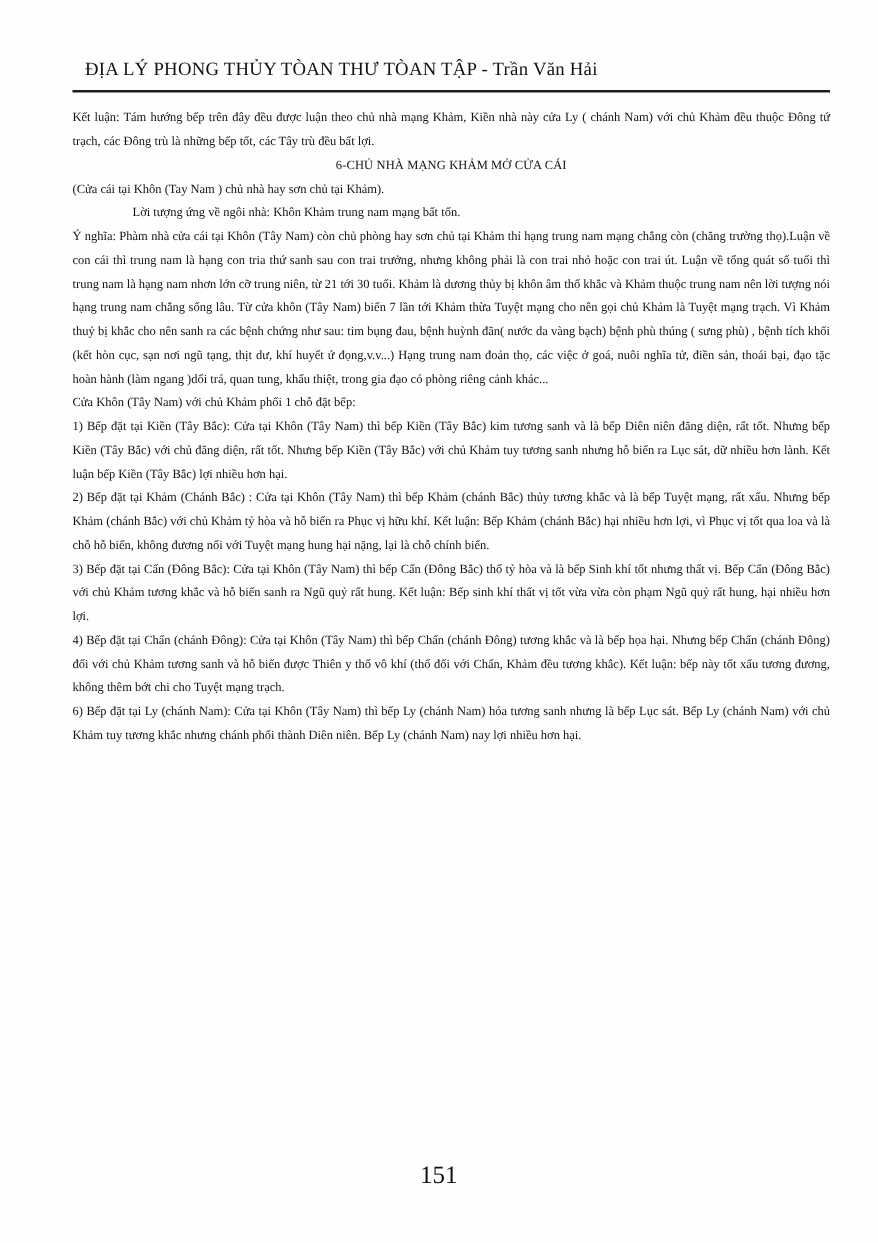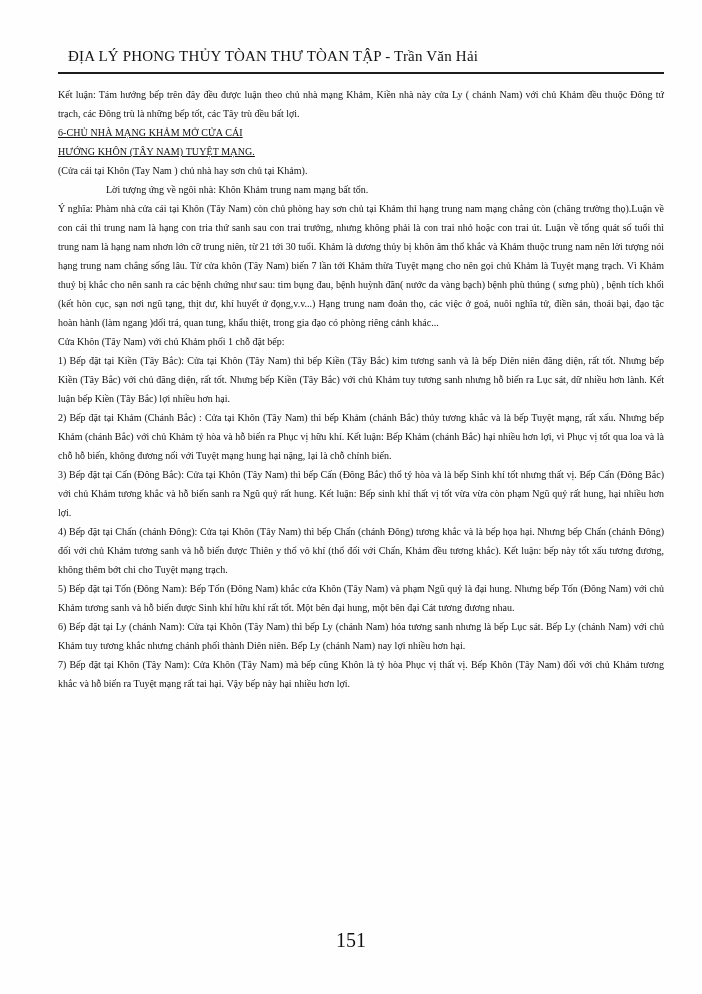--- a/index.html
+++ b/index.html
@@ -34,23 +34,22 @@
     margin-top: 11px;
     font-size: 10px;
     line-height: 19px;
     text-align: justify;
   }
   .content p {
     margin: 0;
     padding: 0;
   }
   p.heading {
-    text-align: left;
+    text-align: center;
     letter-spacing: 0.1px;
-    text-decoration: underline;
   }
   p.indented {
     text-indent: 48px;
     text-align: left;
   }
   .footer {
     position: absolute;
     left: 0;
     right: 0;
     bottom: 42px;
@@ -65,31 +64,28 @@
 
   <div class="header">
     <span>ĐỊA LÝ PHONG THỦY TÒAN THƯ  TÒAN TẬP -  Trần Văn Hải</span>
   </div>
 
   <hr class="rule">
 
   <div class="content">
     <p>Kết luận: Tám hướng bếp trên đây đều được luận theo chủ nhà mạng Khảm, Kiền nhà này cửa Ly ( chánh Nam) với chủ Khảm đều thuộc Đông tứ trạch, các Đông trù là những bếp tốt, các Tây trù đều bất lợi.</p>
     <p class="heading">6-CHỦ NHÀ MẠNG KHẢM MỞ CỬA CÁI</p>
-    <p class="heading">HƯỚNG KHÔN (TÂY NAM) TUYỆT MẠNG.</p>
     <p>(Cửa cái tại Khôn (Tay Nam ) chủ nhà hay sơn chủ tại Khảm).</p>
     <p class="indented">Lời tượng ứng về ngôi nhà: Khôn Khảm trung nam mạng bất tổn.</p>
     <p>Ý nghĩa: Phàm nhà cửa cái tại Khôn (Tây Nam) còn chủ phòng hay sơn chủ tại Khảm thỉ hạng trung nam mạng chẳng còn (chăng trường thọ).Luận về con cái thì trung nam là hạng con tria thứ sanh sau con trai trưởng, nhưng không phải là con trai nhỏ hoặc con trai út. Luận về tổng quát số tuổi thì trung nam là hạng nam nhơn lớn cỡ trung niên, từ 21 tới 30 tuổi. Khảm là dương thủy bị khôn âm thổ khắc và Khảm thuộc trung nam nên lời tượng nói hạng trung nam chẳng sống lâu. Từ cửa khôn (Tây Nam) biến 7 lần tới Khảm thừa Tuyệt mạng cho nên gọi chủ Khảm là Tuyệt mạng trạch. Vì Khảm thuỷ bị khắc cho nên sanh ra các bệnh chứng như sau: tim bụng đau, bệnh huỳnh đãn( nước da vàng bạch) bệnh phù thúng ( sưng phù) , bệnh tích khối (kết hòn cục, sạn nơi ngũ tạng, thịt dư, khí huyết ứ đọng,v.v...) Hạng trung nam đoản thọ, các việc ở goá, nuôi nghĩa tử, điền sản, thoái bại, đạo tặc hoàn hành (làm ngang )dối trá, quan tung, khẩu thiệt, trong gia đạo có phòng riêng cảnh khác...</p>
     <p>Cửa Khôn (Tây Nam) với chủ Khảm phối 1 chỗ đặt bếp:</p>
     <p>1) Bếp đặt tại Kiền (Tây Bắc): Cửa tại Khôn (Tây Nam) thì bếp Kiền (Tây Bắc) kim tương sanh và là bếp Diên niên đăng diện, rất tốt. Nhưng bếp Kiền (Tây Bắc) với chủ đăng diện, rất tốt. Nhưng bếp Kiền (Tây Bắc) với chủ Khảm tuy tương sanh nhưng hỗ biến ra Lục sát, dữ nhiều hơn lành. Kết luận bếp Kiền (Tây Bắc) lợi nhiều hơn hại.</p>
     <p>2) Bếp đặt tại Khảm (Chánh Bắc) : Cửa tại Khôn (Tây Nam) thì bếp Khảm (chánh Bắc) thủy tương khắc và là bếp Tuyệt mạng, rất xấu. Nhưng bếp Khảm (chánh Bắc) với chủ Khảm tỷ hòa và hỗ biến ra Phục vị hữu khí. Kết luận: Bếp Khảm (chánh Bắc) hại nhiều hơn lợi, vì Phục vị tốt qua loa và là chỗ hỗ biến, không đương nối với Tuyệt mạng hung hại nặng, lại là chỗ chính biến.</p>
     <p>3) Bếp đặt tại Cấn (Đông Bắc): Cửa tại Khôn (Tây Nam) thì bếp Cấn (Đông Bắc) thổ tỷ hòa và là bếp Sinh khí tốt nhưng thất vị. Bếp Cấn (Đông Bắc) với chủ Khảm tương khắc và hỗ biến sanh ra Ngũ quỷ rất hung. Kết luận: Bếp sinh khí thất vị tốt vừa vừa còn phạm Ngũ quỷ rất hung, hại nhiều hơn lợi.</p>
     <p>4) Bếp đặt tại Chấn (chánh Đông): Cửa tại Khôn (Tây Nam) thì bếp Chấn (chánh Đông) tương khắc và là bếp họa hại. Nhưng bếp Chấn (chánh Đông) đối với chủ Khảm tương sanh và hỗ biến được Thiên y thổ vô khí (thổ đối với Chấn, Khảm đều tương khắc). Kết luận: bếp này tốt xấu tương đương, không thêm bớt chi cho Tuyệt mạng trạch.</p>
-    <p>5) Bếp đặt tại Tốn (Đông Nam): Bếp Tốn (Đông Nam) khắc cửa Khôn (Tây Nam) và phạm Ngũ quỷ là đại hung. Nhưng bếp Tốn (Đông Nam) với chủ Khảm tương sanh và hỗ biến được Sinh khí hữu khí rất tốt. Một bên đại hung, một bên đại Cát tương đương nhau.</p>
     <p>6) Bếp đặt tại Ly (chánh Nam): Cửa tại Khôn (Tây Nam) thì bếp Ly (chánh Nam) hóa tương sanh nhưng là bếp Lục sát. Bếp Ly (chánh Nam) với chủ Khảm tuy tương khắc nhưng chánh phối thành Diên niên. Bếp Ly (chánh Nam) nay lợi nhiều hơn hại.</p>
-    <p>7) Bếp đặt tại Khôn (Tây Nam): Cửa Khôn (Tây Nam) mà bếp cũng Khôn là tỷ hòa Phục vị thất vị. Bếp Khôn (Tây Nam) đối với chủ Khảm tương khắc và hỗ biến ra Tuyệt mạng rất tai hại. Vậy bếp này hại nhiều hơn lợi.</p>
   </div>
 
   <div class="footer">
     <span>151</span>
   </div>
 
 </div>
 
 </body></html>

